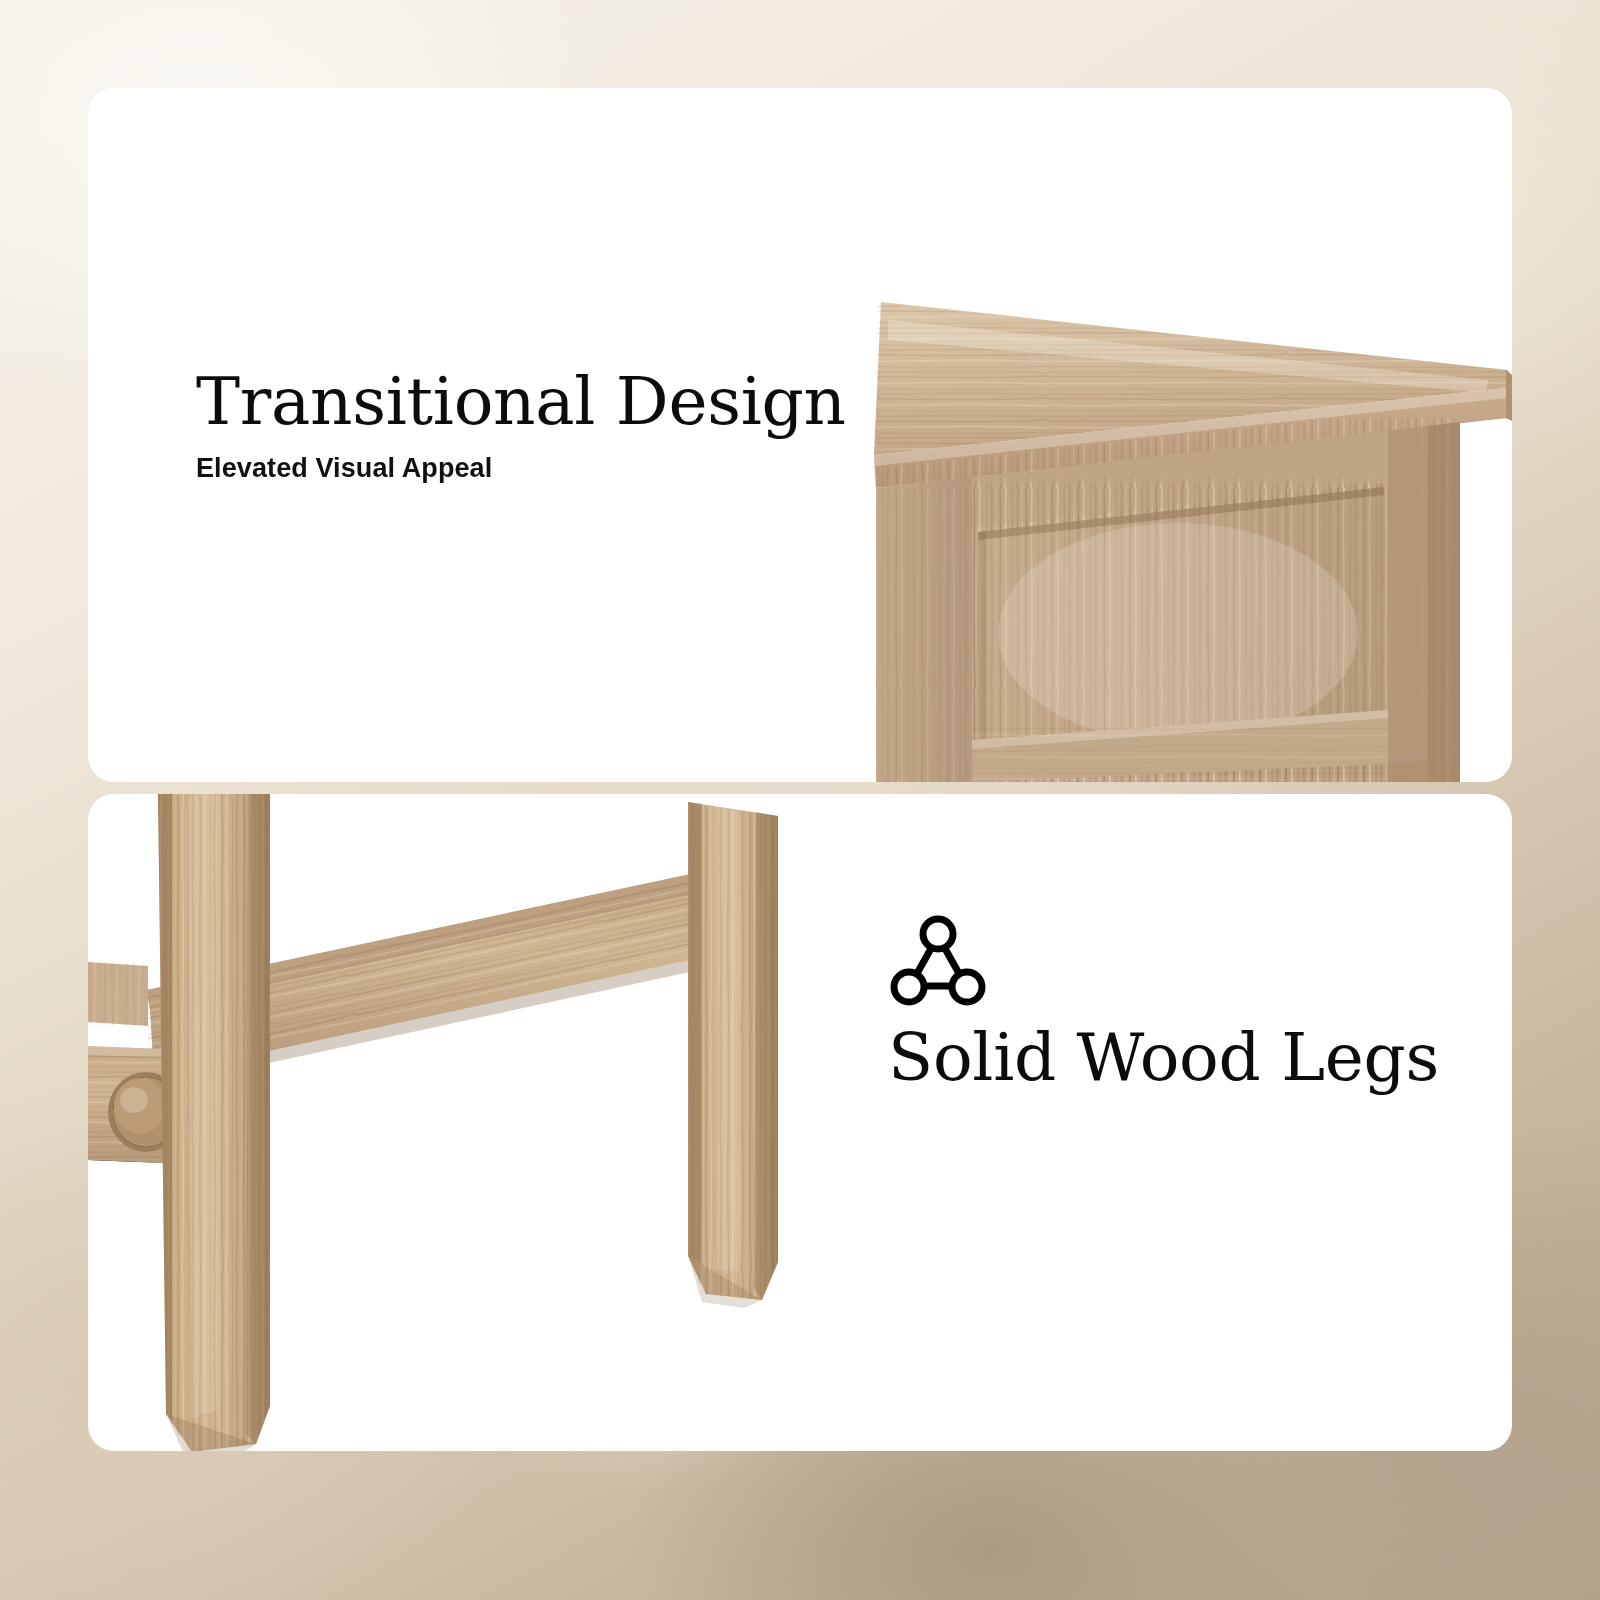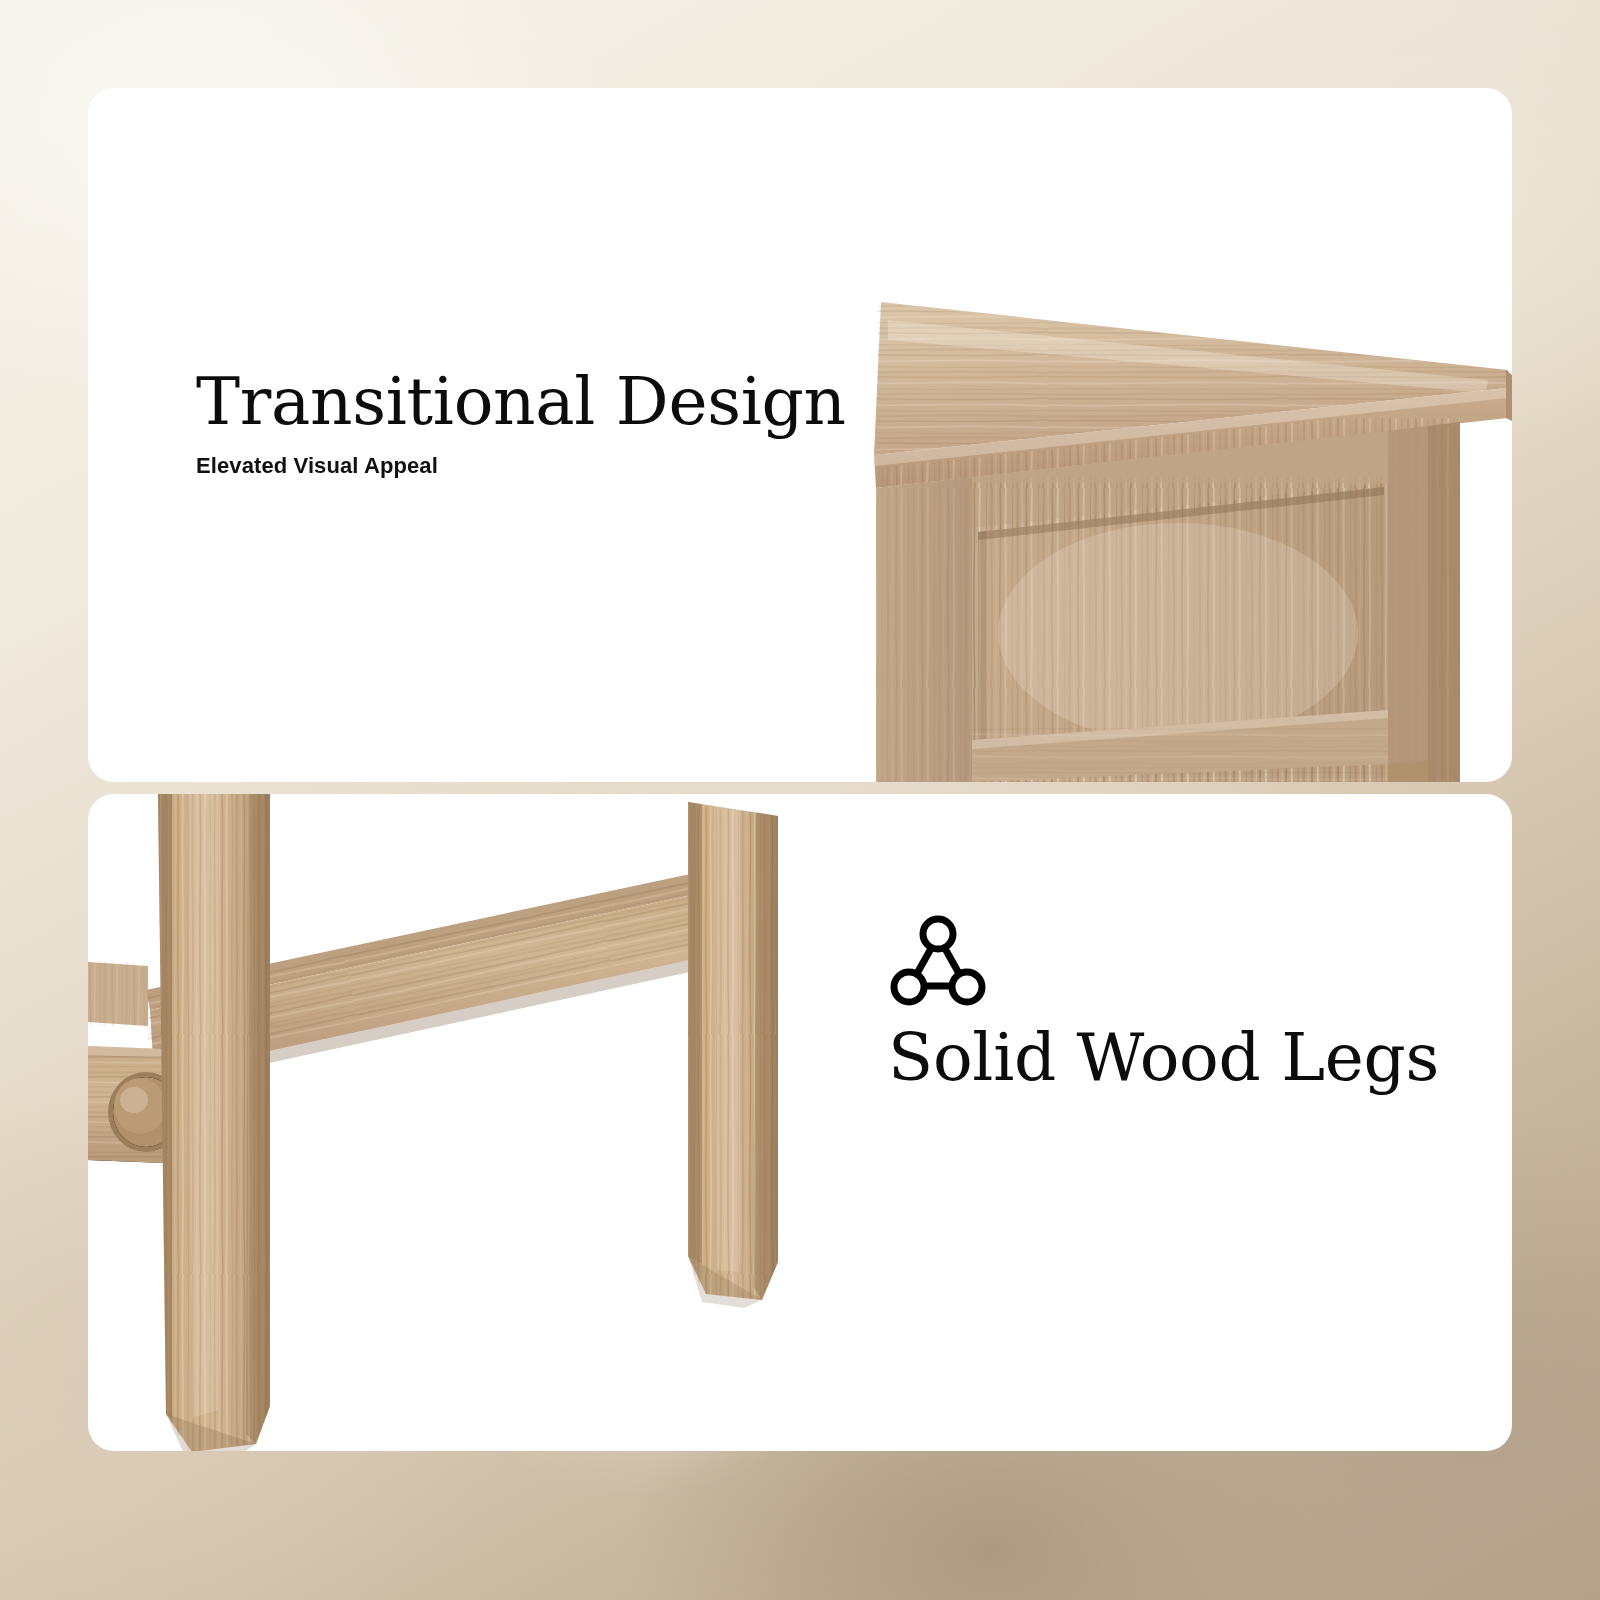--- a/index.html
+++ b/index.html
@@ -55,21 +55,21 @@
     font-size:66px;
     line-height:1.04;
     letter-spacing:-0.3px;
     color:#0c0c0c;
     white-space:nowrap;
   }
   .subhead {
     margin-top:16px;
     font-family:"Liberation Sans", sans-serif;
     font-weight:700;
-    font-size:22px;
+    font-size:27px;
     letter-spacing:.1px;
     color:#111;
     white-space:nowrap;
   }
 
   
   #stability-icon { position:absolute; left:800px; top:120px; width:100px; height:92px; }
 
   
   #nightstand { position:absolute; left:0; top:0; width:1424px; height:694px; }

